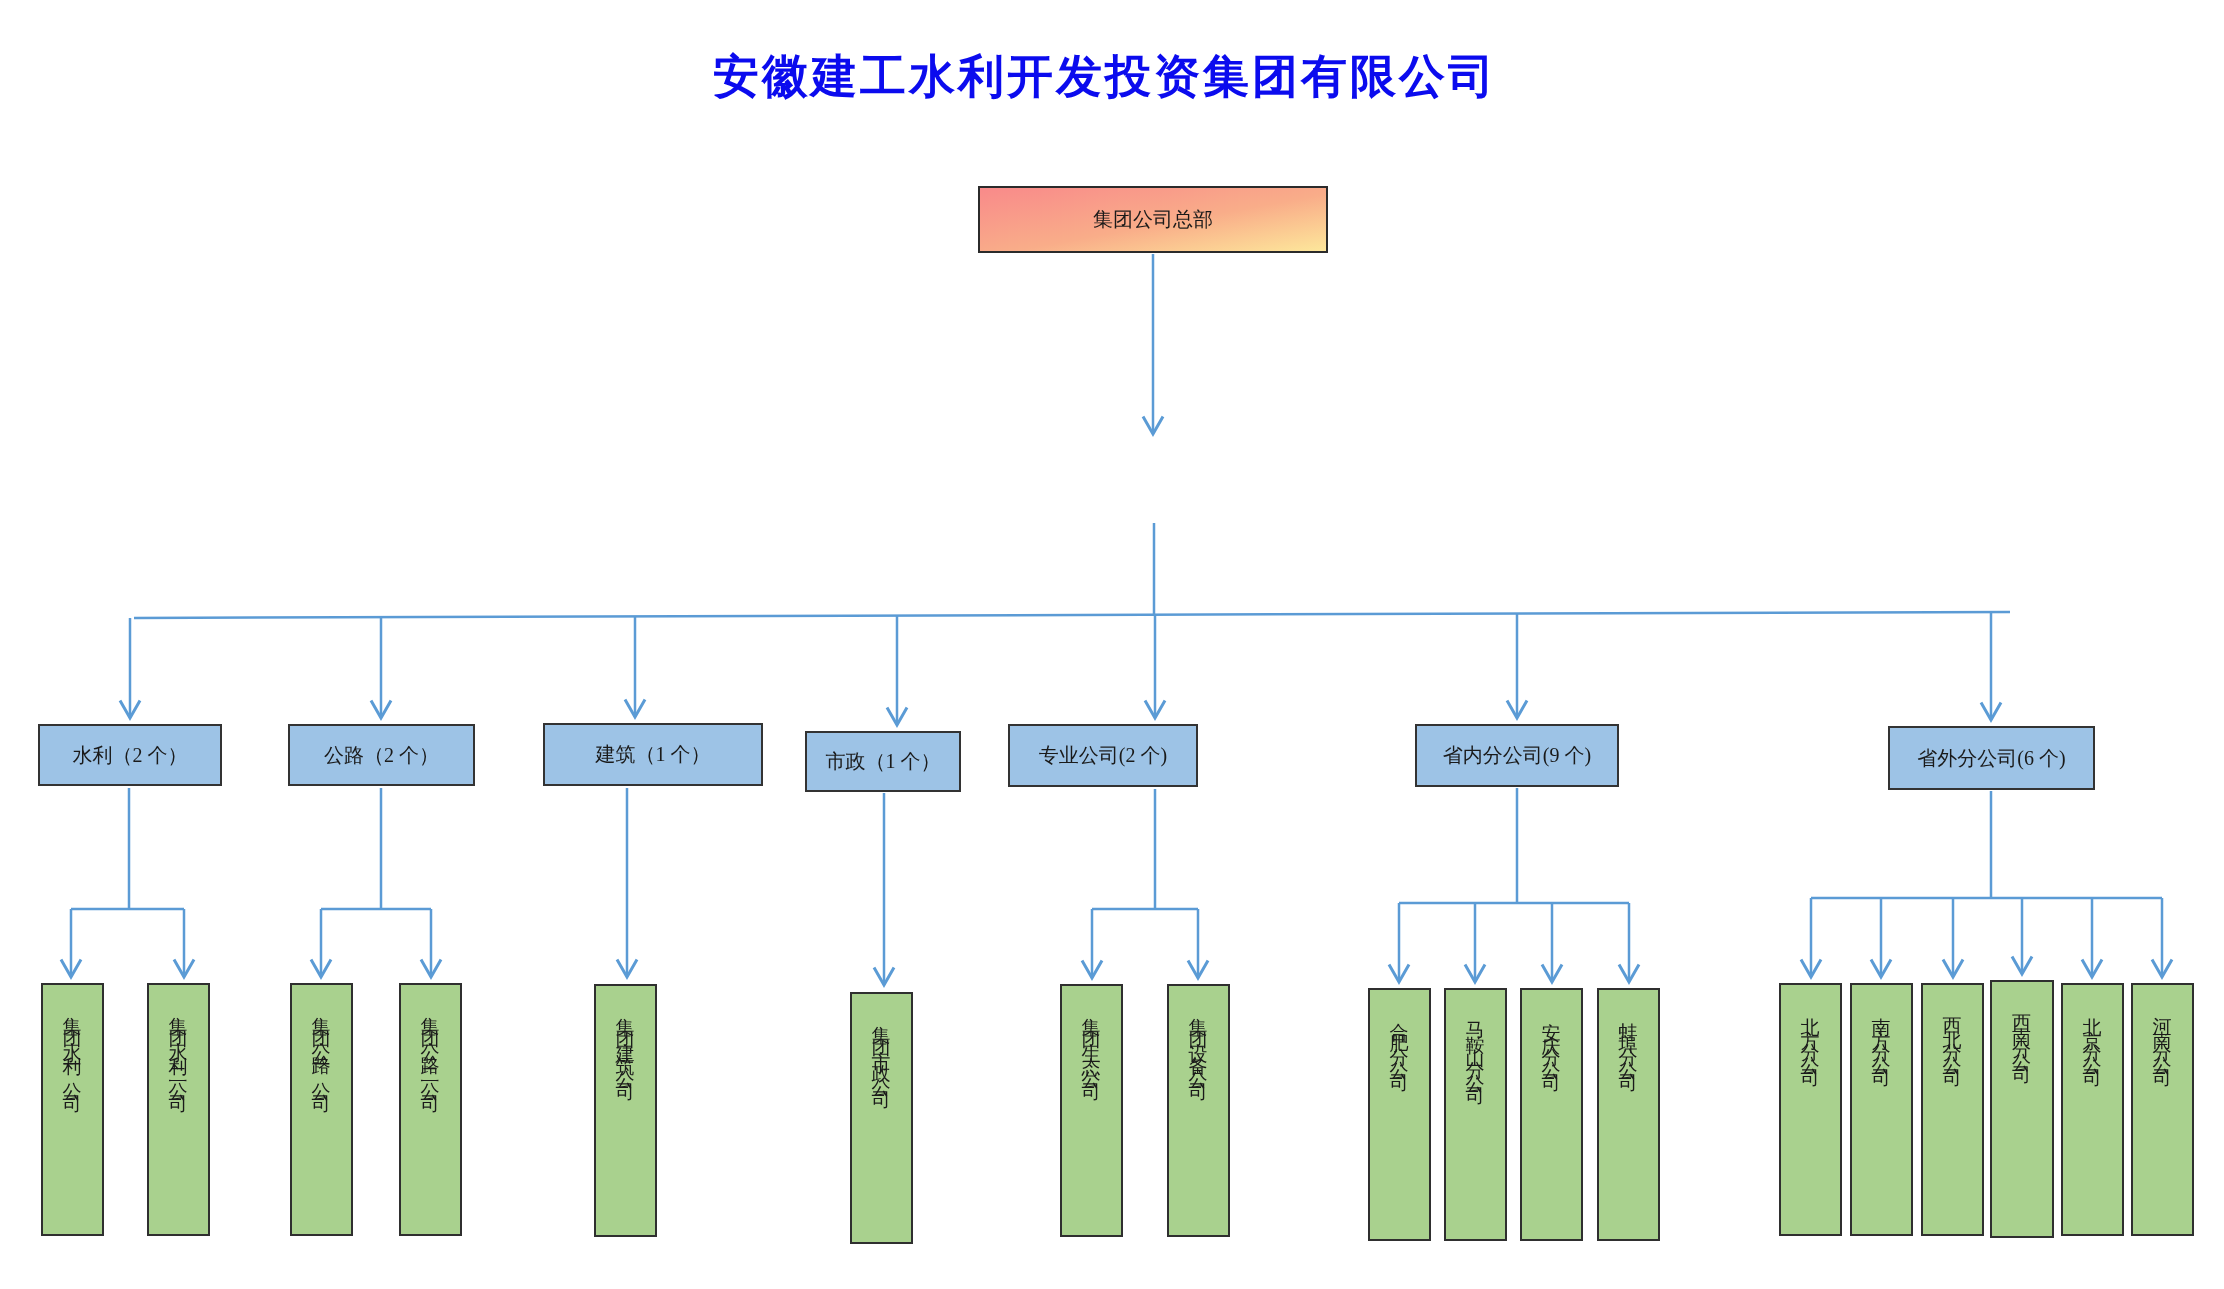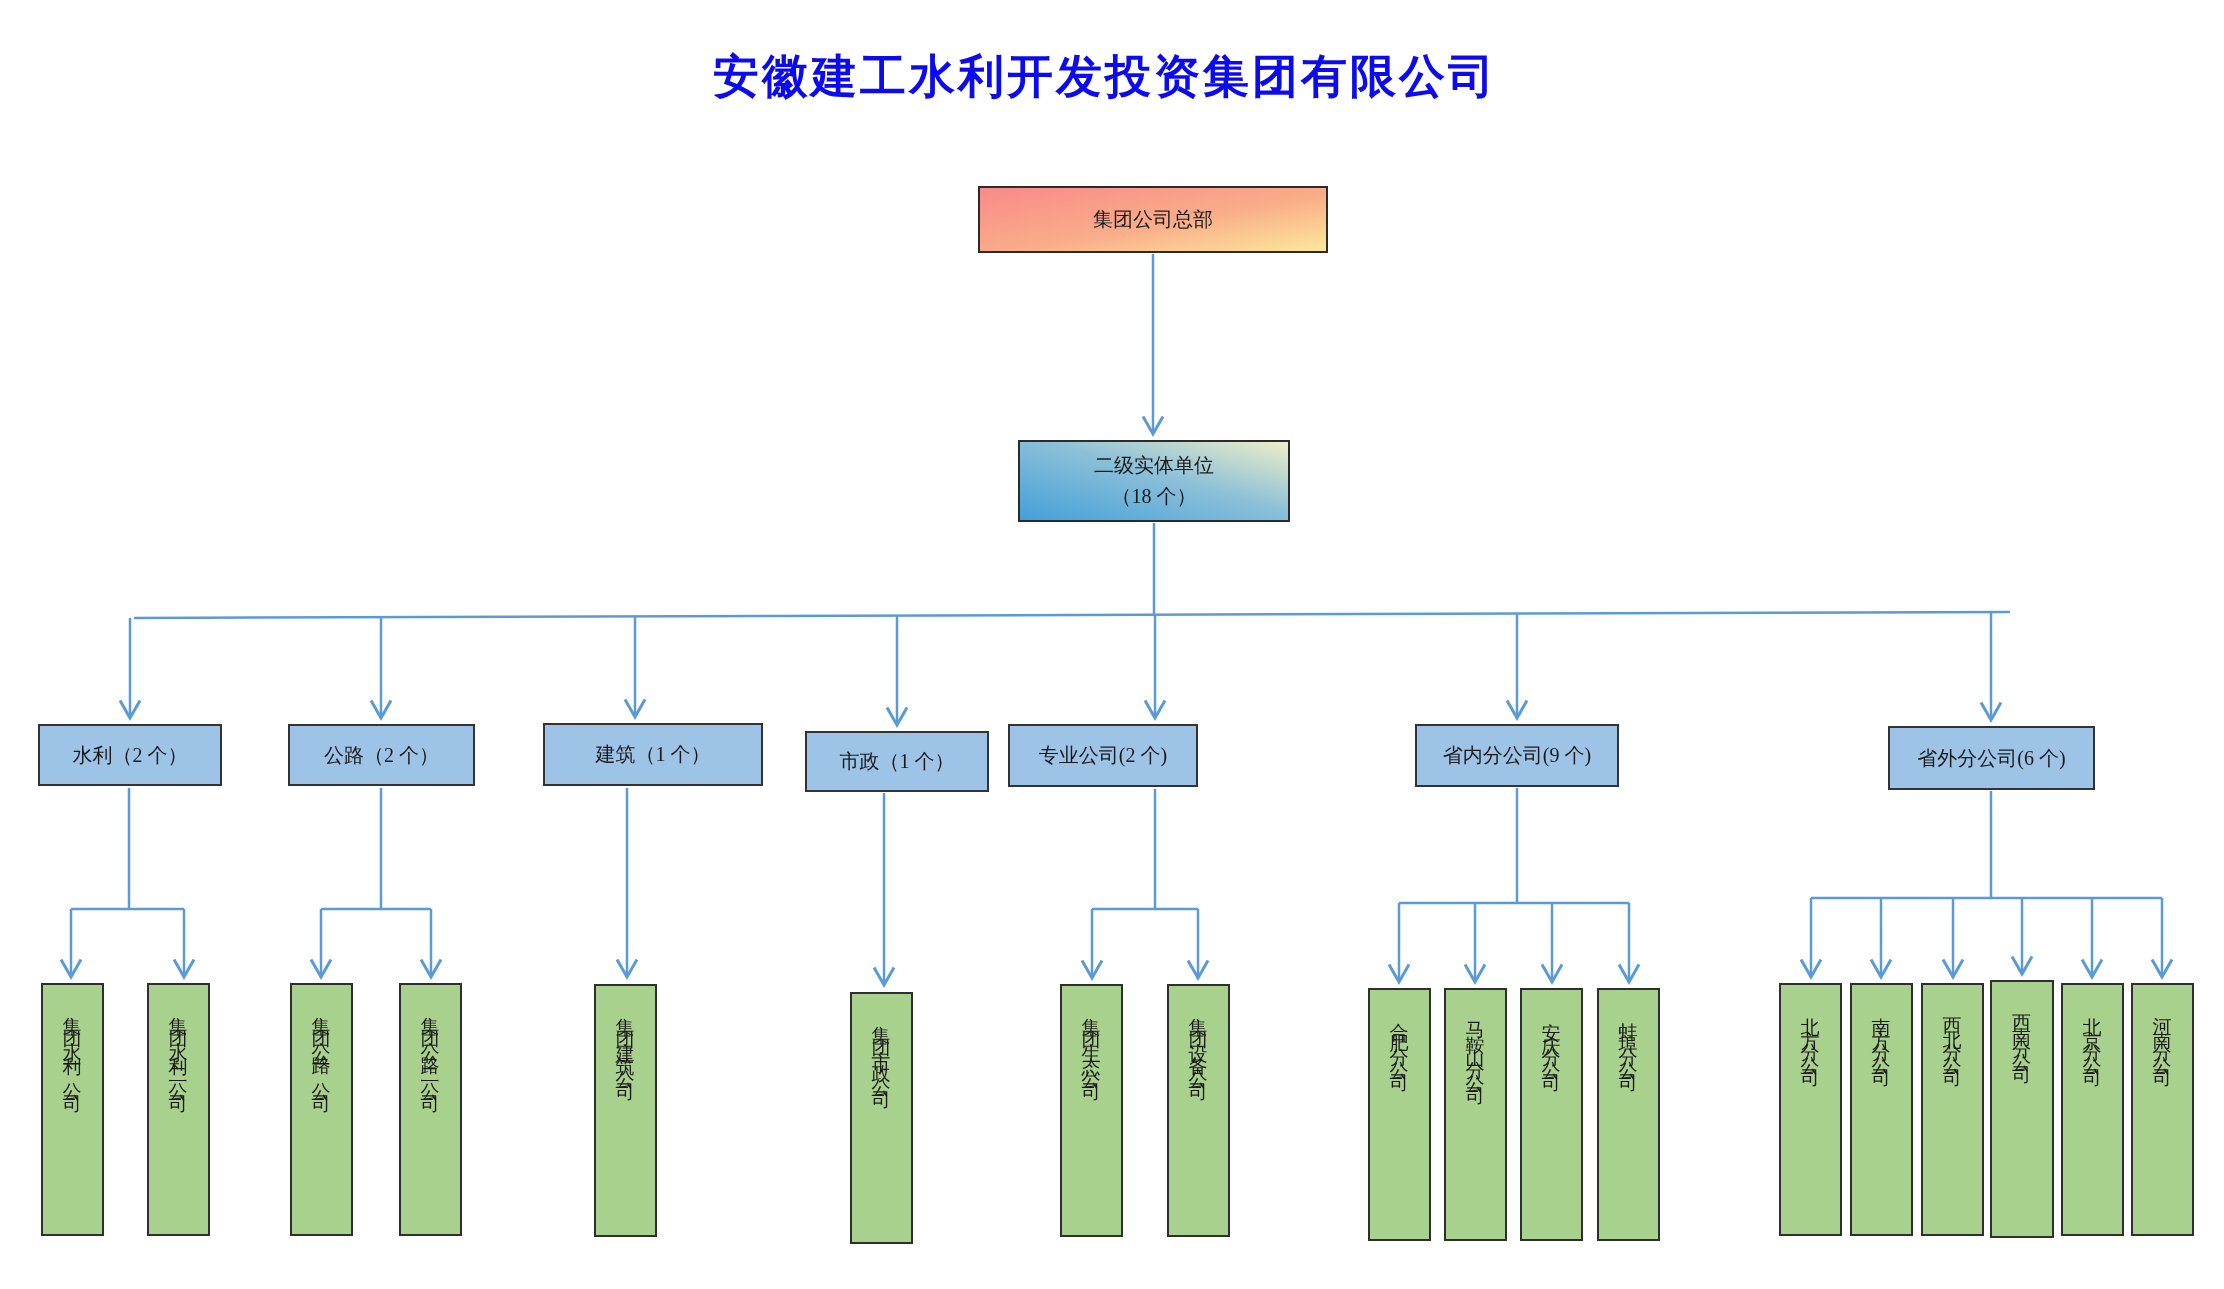--- a/index.html
+++ b/index.html
@@ -139,35 +139,31 @@
       <line x1="2162" y1="898" x2="2162" y2="977" marker-end="url(#arrow)"></line>
     </g>
   </svg>
 
   <div class="chart-title">安徽建工水利开发投资集团有限公司</div>
 
   <div class="node root-box">
     <span>集团公司总部</span>
   </div>
 
-  <div class="node level2-box">
-    <span>二级实体单位</span>
-    <span>（18 个）</span>
-  </div>
 
   <div class="node branch" style="left:38px;top:724px;width:184px;height:62px">
     <span>水利（2 个）</span>
   </div>
   <div class="node branch" style="left:288px;top:724px;width:187px;height:62px">
     <span>公路（2 个）</span>
   </div>
   <div class="node branch" style="left:543px;top:723px;width:220px;height:63px">
     <span>建筑（1 个）</span>
   </div>
-  <div class="node branch" style="left:805px;top:731px;width:184px;height:61px">
+  <div class="node branch" style="left:805px;top:731px;width:156px;height:61px">
     <span>市政（1 个）</span>
   </div>
   <div class="node branch" style="left:1008px;top:724px;width:190px;height:63px">
     <span>专业公司(2 个)</span>
   </div>
   <div class="node branch" style="left:1415px;top:724px;width:204px;height:63px">
     <span>省内分公司(9 个)</span>
   </div>
   <div class="node branch" style="left:1888px;top:726px;width:207px;height:64px">
     <span>省外分公司(6 个)</span>

